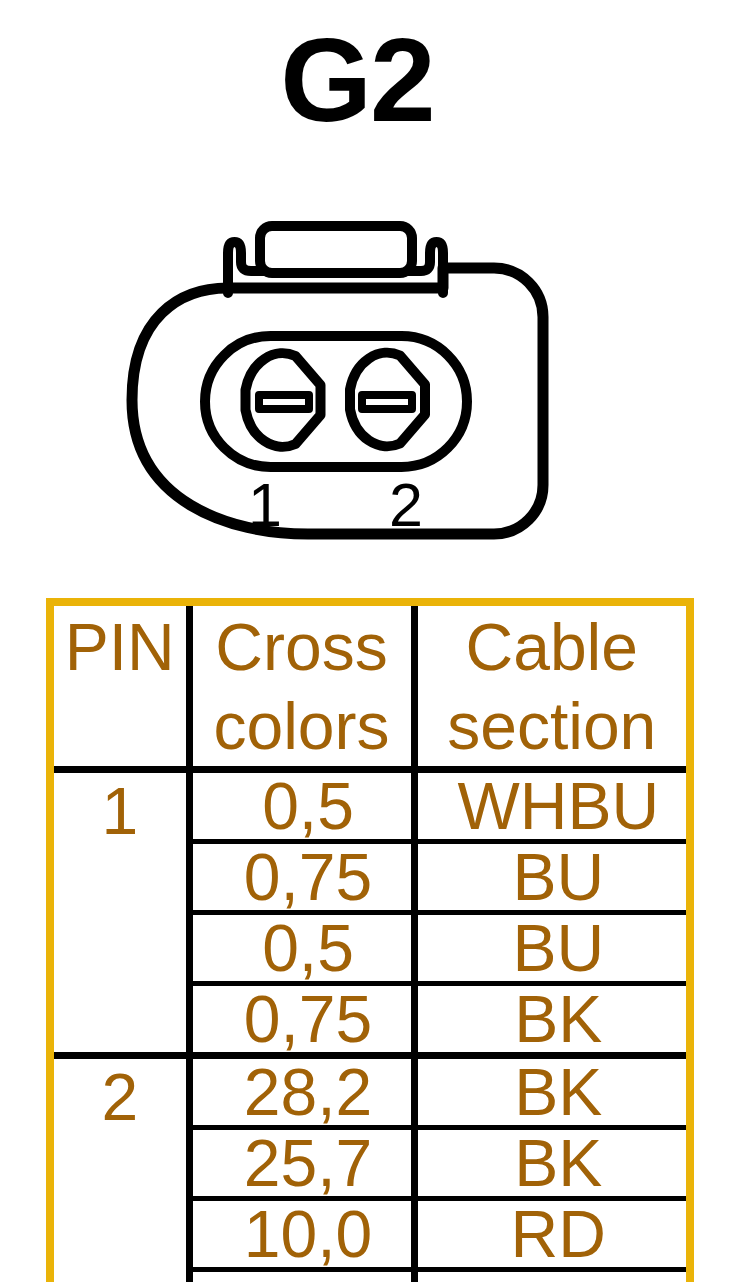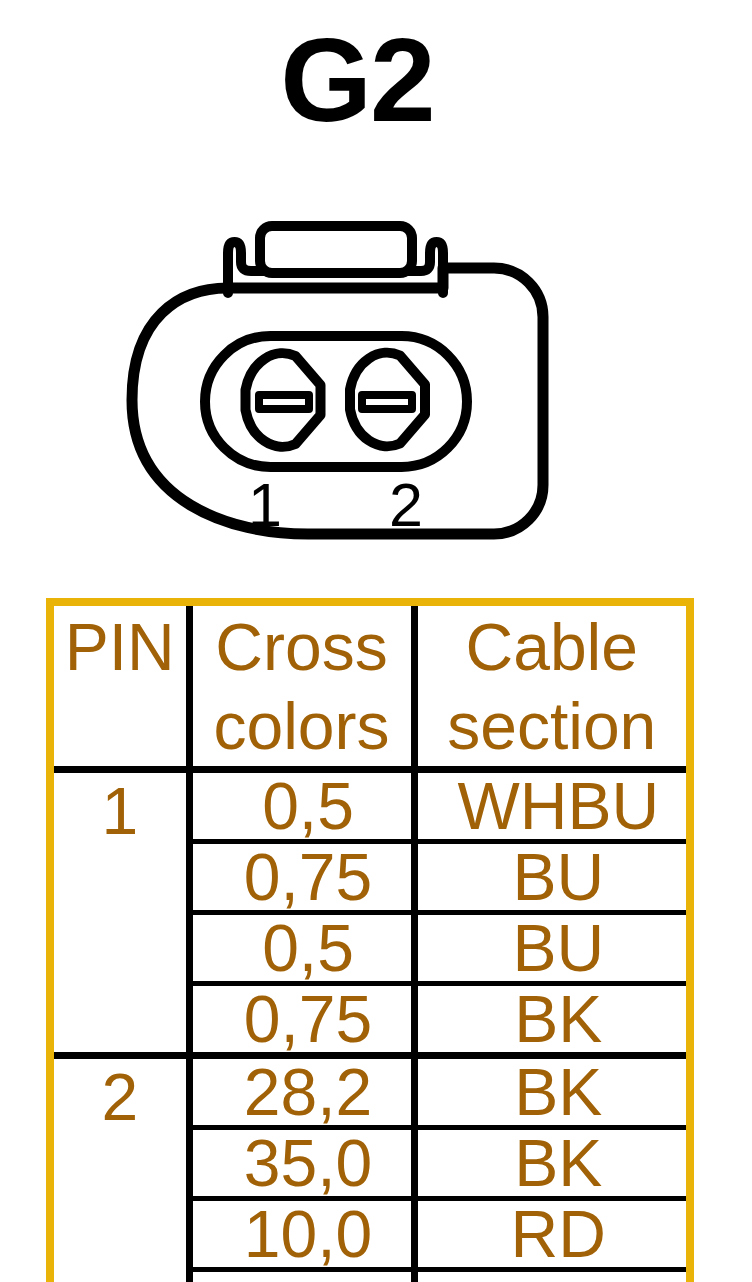--- a/index.html
+++ b/index.html
@@ -136,21 +136,21 @@
       <tr>
         <td class="val">0,75</td>
         <td class="val">BK</td>
       </tr>
       <tr class="group-start">
         <td class="pin-cell" rowspan="4">2</td>
         <td class="val">28,2</td>
         <td class="val">BK</td>
       </tr>
       <tr>
-        <td class="val">35,0</td>
+        <td class="val">25,7</td>
         <td class="val">BK</td>
       </tr>
       <tr>
         <td class="val">10,0</td>
         <td class="val">RD</td>
       </tr>
       <tr>
         <td class="val">-</td>
         <td class="val">-</td>
       </tr>

